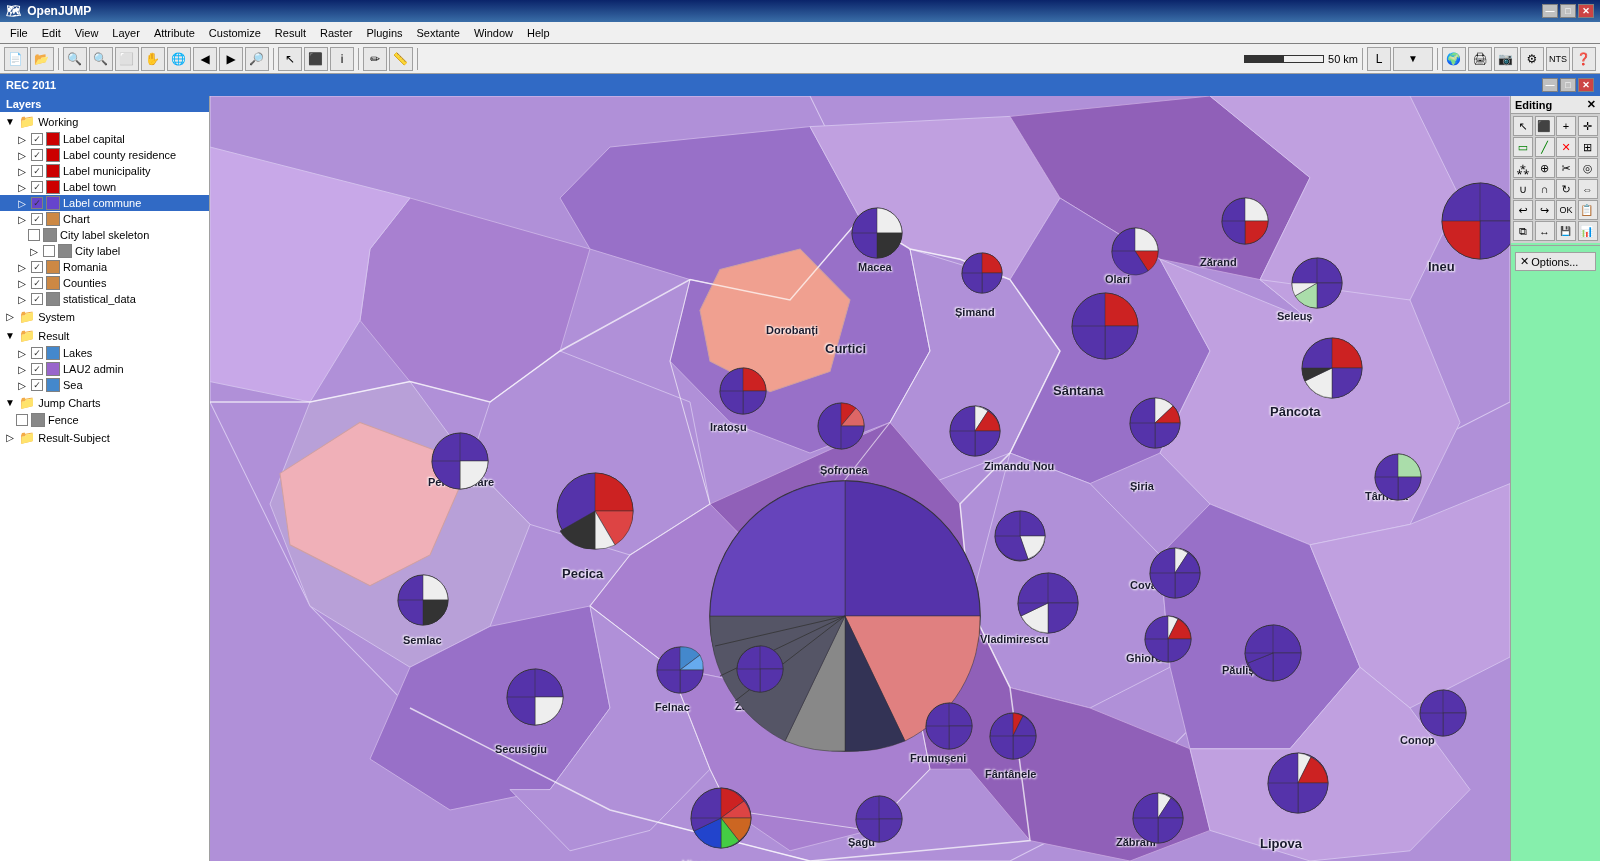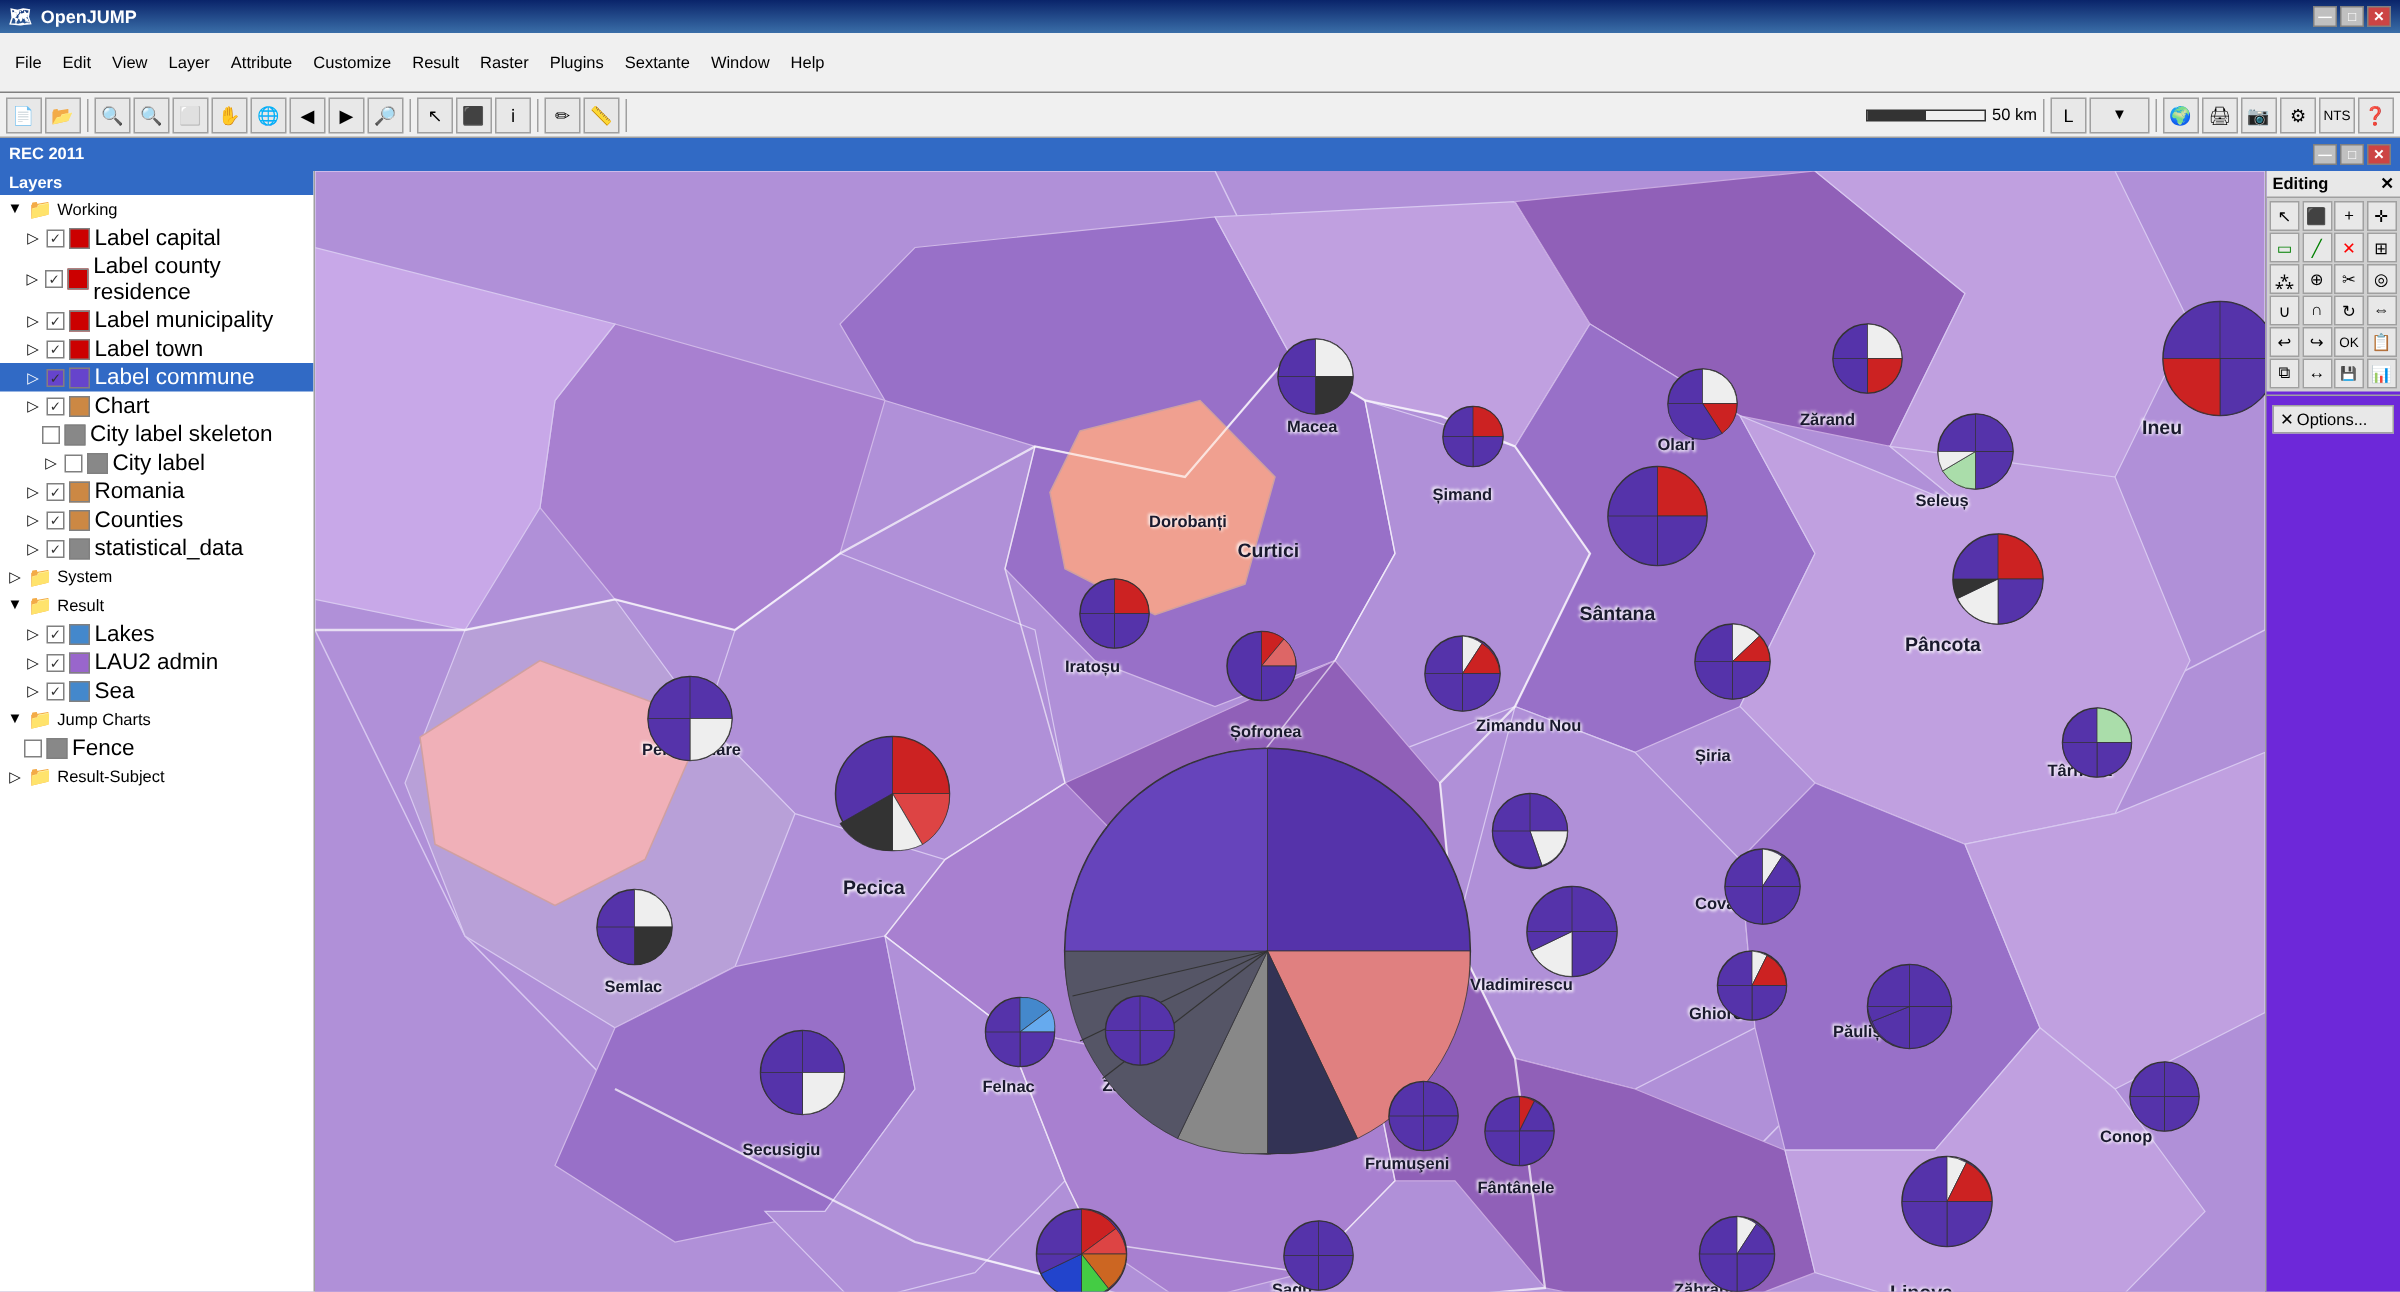--- a/index.html
+++ b/index.html
@@ -9,21 +9,21 @@
     #title-bar {
       display: flex; align-items: center; justify-content: space-between;
       background: linear-gradient(to bottom, #0a246a, #3a6ea8);
       color: white; height: 22px; padding: 0 6px; font-size: 12px; font-weight: bold;
     }
     #title-bar-buttons { display: flex; gap: 2px; }
     .title-btn { width: 16px; height: 14px; background: #c0c0c0; border: 1px solid #808080; font-size: 9px; display: flex; align-items: center; justify-content: center; cursor: pointer; }
     
     
     #menu-bar {
-      display: flex; align-items: center; background: #f0f0f0; height: 40px;
+      display: flex; align-items: center; background: #f0f0f0; height: 22px;
       border-bottom: 1px solid #808080; padding: 0 4px; gap: 2px;
     }
     .menu-item { padding: 2px 6px; font-size: 11px; cursor: pointer; }
     
     
     #toolbar {
       display: flex; align-items: center; background: #f0f0f0; height: 30px;
       border-bottom: 1px solid #a0a0a0; padding: 2px 4px; gap: 2px; flex-wrap: wrap;
     }
     .tb-btn {
@@ -53,30 +53,30 @@
       display: flex; align-items: center; gap: 3px; padding: 2px 4px; cursor: pointer;
     }
     .layer-item {
       display: flex; align-items: center; gap: 3px; padding: 1px 4px; cursor: pointer;
     }
     .layer-item.selected { background: #316ac5; color: white; }
     .expand-icon { width: 12px; height: 12px; font-size: 10px; display: inline-flex; align-items: center; justify-content: center; }
     .checkbox { width: 12px; height: 12px; border: 1px solid #808080; background: white; display: inline-flex; align-items: center; justify-content: center; font-size: 9px; flex-shrink: 0; }
     .checkbox.checked::after { content: '✓'; color: #333; }
     .color-swatch { width: 14px; height: 14px; border: 1px solid #808080; flex-shrink: 0; }
-    .layer-name { font-size: 15px; }
+    .layer-name { font-size: 11px; }
     .indent-1 { padding-left: 16px; }
     .indent-2 { padding-left: 28px; }
     
     
     #map-area { flex: 1; position: relative; overflow: hidden; background: #c8a8e8; }
     
     
     #editing-panel {
-      width: 90px; background: #6d28d9; border-left: 1px solid #a0a0a0;
+      width: 90px; background: #86efac; border-left: 1px solid #a0a0a0;
       display: flex; flex-direction: column;
     }
     #editing-header {
       background: #e8e8e8; border-bottom: 1px solid #a0a0a0;
       padding: 2px 4px; font-size: 11px; font-weight: bold;
       display: flex; align-items: center; justify-content: space-between;
     }
     .editing-close { cursor: pointer; font-size: 11px; }
     .editing-grid {
       display: grid; grid-template-columns: 1fr 1fr 1fr 1fr;

